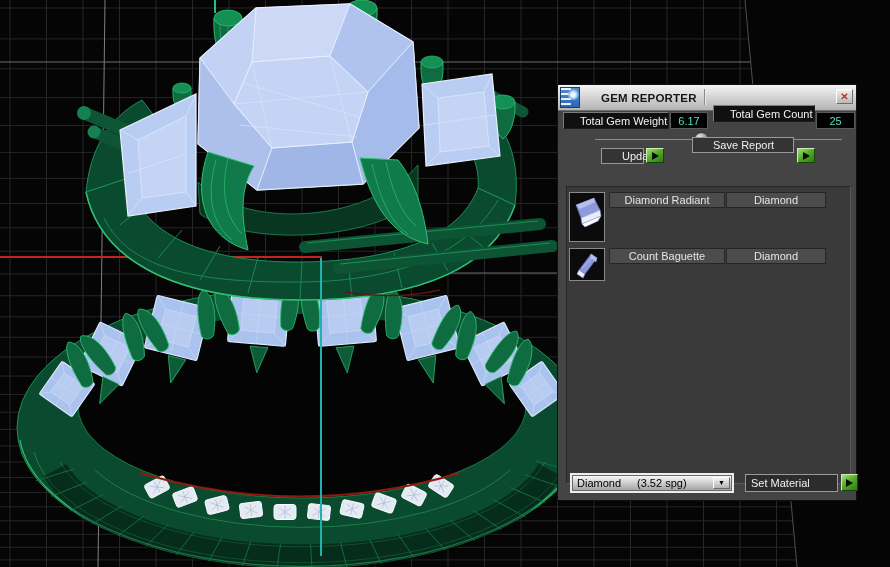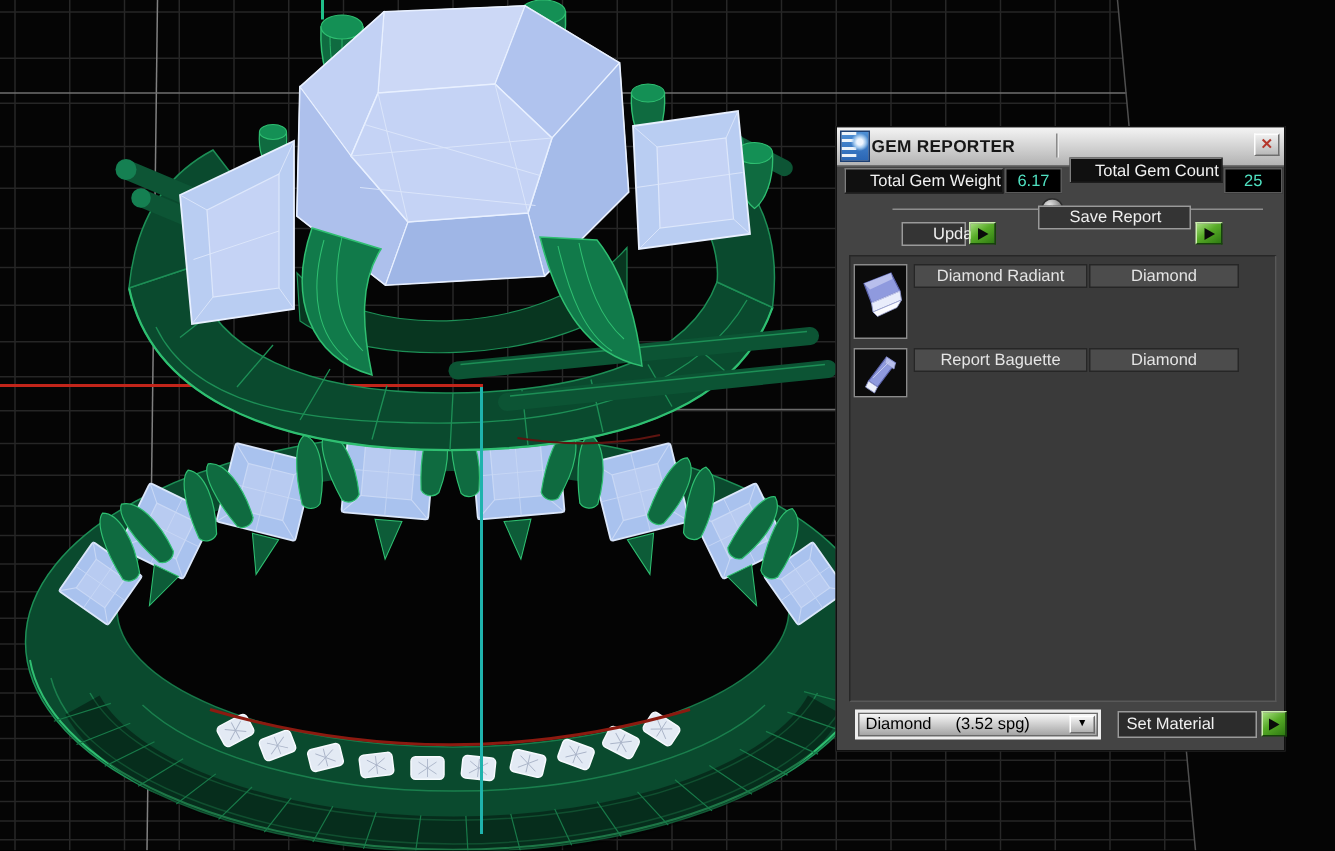--- a/index.html
+++ b/index.html
@@ -10,21 +10,21 @@
   
   .panel{position:absolute;left:557px;top:84px;width:300px;height:417px;
          background:#444;border:1px solid #101010;box-sizing:border-box;font-size:11px;}
   .titlebar{position:relative;height:25px;background:linear-gradient(#f4f4f4,#b3b3b3);
             border-bottom:1px solid #6e6e6e;display:flex;align-items:center;}
   .tbicon{width:20px;height:21px;margin-left:2px;border:1px solid #1c3f73;box-sizing:border-box;
           background:
             radial-gradient(circle at 68% 35%, #eef5ff 0 2px, #9cc4ec 4px, rgba(0,0,0,0) 6px),
             repeating-linear-gradient(to bottom, rgba(255,255,255,.9) 0 2px, rgba(255,255,255,0) 2px 5px) left/55% 100% no-repeat,
             linear-gradient(#4d8fd6,#2b66b4);}
-  .tbtitle{margin-left:1px;font-weight:bold;font-size:11.5px;color:#161616;letter-spacing:.2px;}
+  .tbtitle{margin-left:21px;font-weight:bold;font-size:11.5px;color:#161616;letter-spacing:.2px;}
   .tbdivider{position:absolute;left:146px;top:4px;height:16px;width:0;
              border-left:1px solid #8a8a8a;border-right:1px solid #ececec;}
   .closebtn{position:absolute;right:3px;top:4px;width:17px;height:15px;box-sizing:border-box;
             background:linear-gradient(#efefef,#b9b9b9);border:1px solid;
             border-color:#fdfdfd #6e6e6e #6e6e6e #fdfdfd;color:#b5362a;font-weight:bold;
             font-size:10px;line-height:13px;text-align:center;cursor:default;}
   .lblbox{position:absolute;height:17px;background:#101010;color:#f2f2f2;line-height:16px;
           padding-left:16px;box-sizing:border-box;border:1px solid;border-color:#7d7d7d #1d1d1d #1d1d1d #7d7d7d;}
   .valbox{position:absolute;height:17px;background:#000;color:#4fe0c0;line-height:16px;
           text-align:center;box-sizing:border-box;border:1px solid #5a5a5a;}
@@ -34,21 +34,21 @@
         border:1px solid #2d2d2d;box-sizing:border-box;text-align:center;
         font-size:6px;line-height:13px;color:#fff;}
   .boxbtn{position:absolute;height:16px;box-sizing:border-box;border:1px solid #9a9a9a;
           background:#343434;color:#efefef;line-height:14px;padding-left:20px;cursor:default;}
   .ab{position:absolute;width:18px;height:15px;box-sizing:border-box;
       background:linear-gradient(145deg,#a6dd7f 0%,#57ab27 45%,#2f7b12 100%);
       border:1px solid #16430b;border-top-color:#cdeeb0;border-left-color:#cdeeb0;
       display:flex;align-items:center;justify-content:center;cursor:default;padding:0;}
   .tri{width:0;height:0;border-left:7px solid #0a0a0a;border-top:4px solid transparent;
        border-bottom:4px solid transparent;}
-  .inner{position:absolute;left:8px;top:85px;width:285px;height:298px;background:#3a3a3a;
+  .inner{position:absolute;left:8px;top:101px;width:285px;height:298px;background:#3a3a3a;
          border:1px solid #272727;border-right-color:#585858;border-bottom-color:#585858;box-sizing:border-box;}
   .grp{position:absolute;left:2px;}
   .gicon{position:absolute;left:0;top:0;width:36px;background:#0b0b0b;border:1px solid #8a8a8a;
          box-sizing:border-box;}
   .ggrid{position:absolute;left:40px;top:0;}
   .grow{display:flex;gap:1px;margin-bottom:1px;align-items:flex-start;}
   .cell{background:#4a4a4a;border:1px solid #262626;color:#e4e4e4;text-align:center;
         height:16px;line-height:14px;box-sizing:border-box;}
   .combo{position:absolute;left:12px;top:388px;width:164px;height:20px;box-sizing:border-box;
          background:linear-gradient(#fdfdfd,#9f9f9f);border:2px solid #ededed;
@@ -489,21 +489,21 @@
         <div class="gicon" style="height:33px">
           <svg width="34" height="31" viewBox="0 0 34 31">
             <polygon points="9,21 21,5 27,9 15,25" fill="#8f9ade" stroke="#5a62a8" stroke-width="0.8"></polygon>
             <polygon points="9,21 15,25 13,29 7,25" fill="#eef1fb" stroke="#8b93c9" stroke-width="0.6"></polygon>
             <polygon points="21,5 27,9 26,13 20,9" fill="#b8bfec" stroke="#8b93c9" stroke-width="0.5"></polygon>
             <line x1="12" y1="19" x2="23" y2="8" stroke="#c8cef2" stroke-width="0.6"></line>
           </svg>
         </div>
         <div class="ggrid">
           <div class="grow">
-            <div class="cell" style="width:116px;background:#4c4c4c">Report Baguette</div>
+            <div class="cell" style="width:116px;background:#4c4c4c">Count Baguette</div>
             <div class="cell" style="width:100px;background:#4c4c4c">Diamond</div>
           </div>
         </div>
       </div>
     </div>
 
     <div class="combo">
       <span>Diamond</span>
       <span class="dens">(3.52 spg)</span>
       <div class="combo-btn">▼</div>

